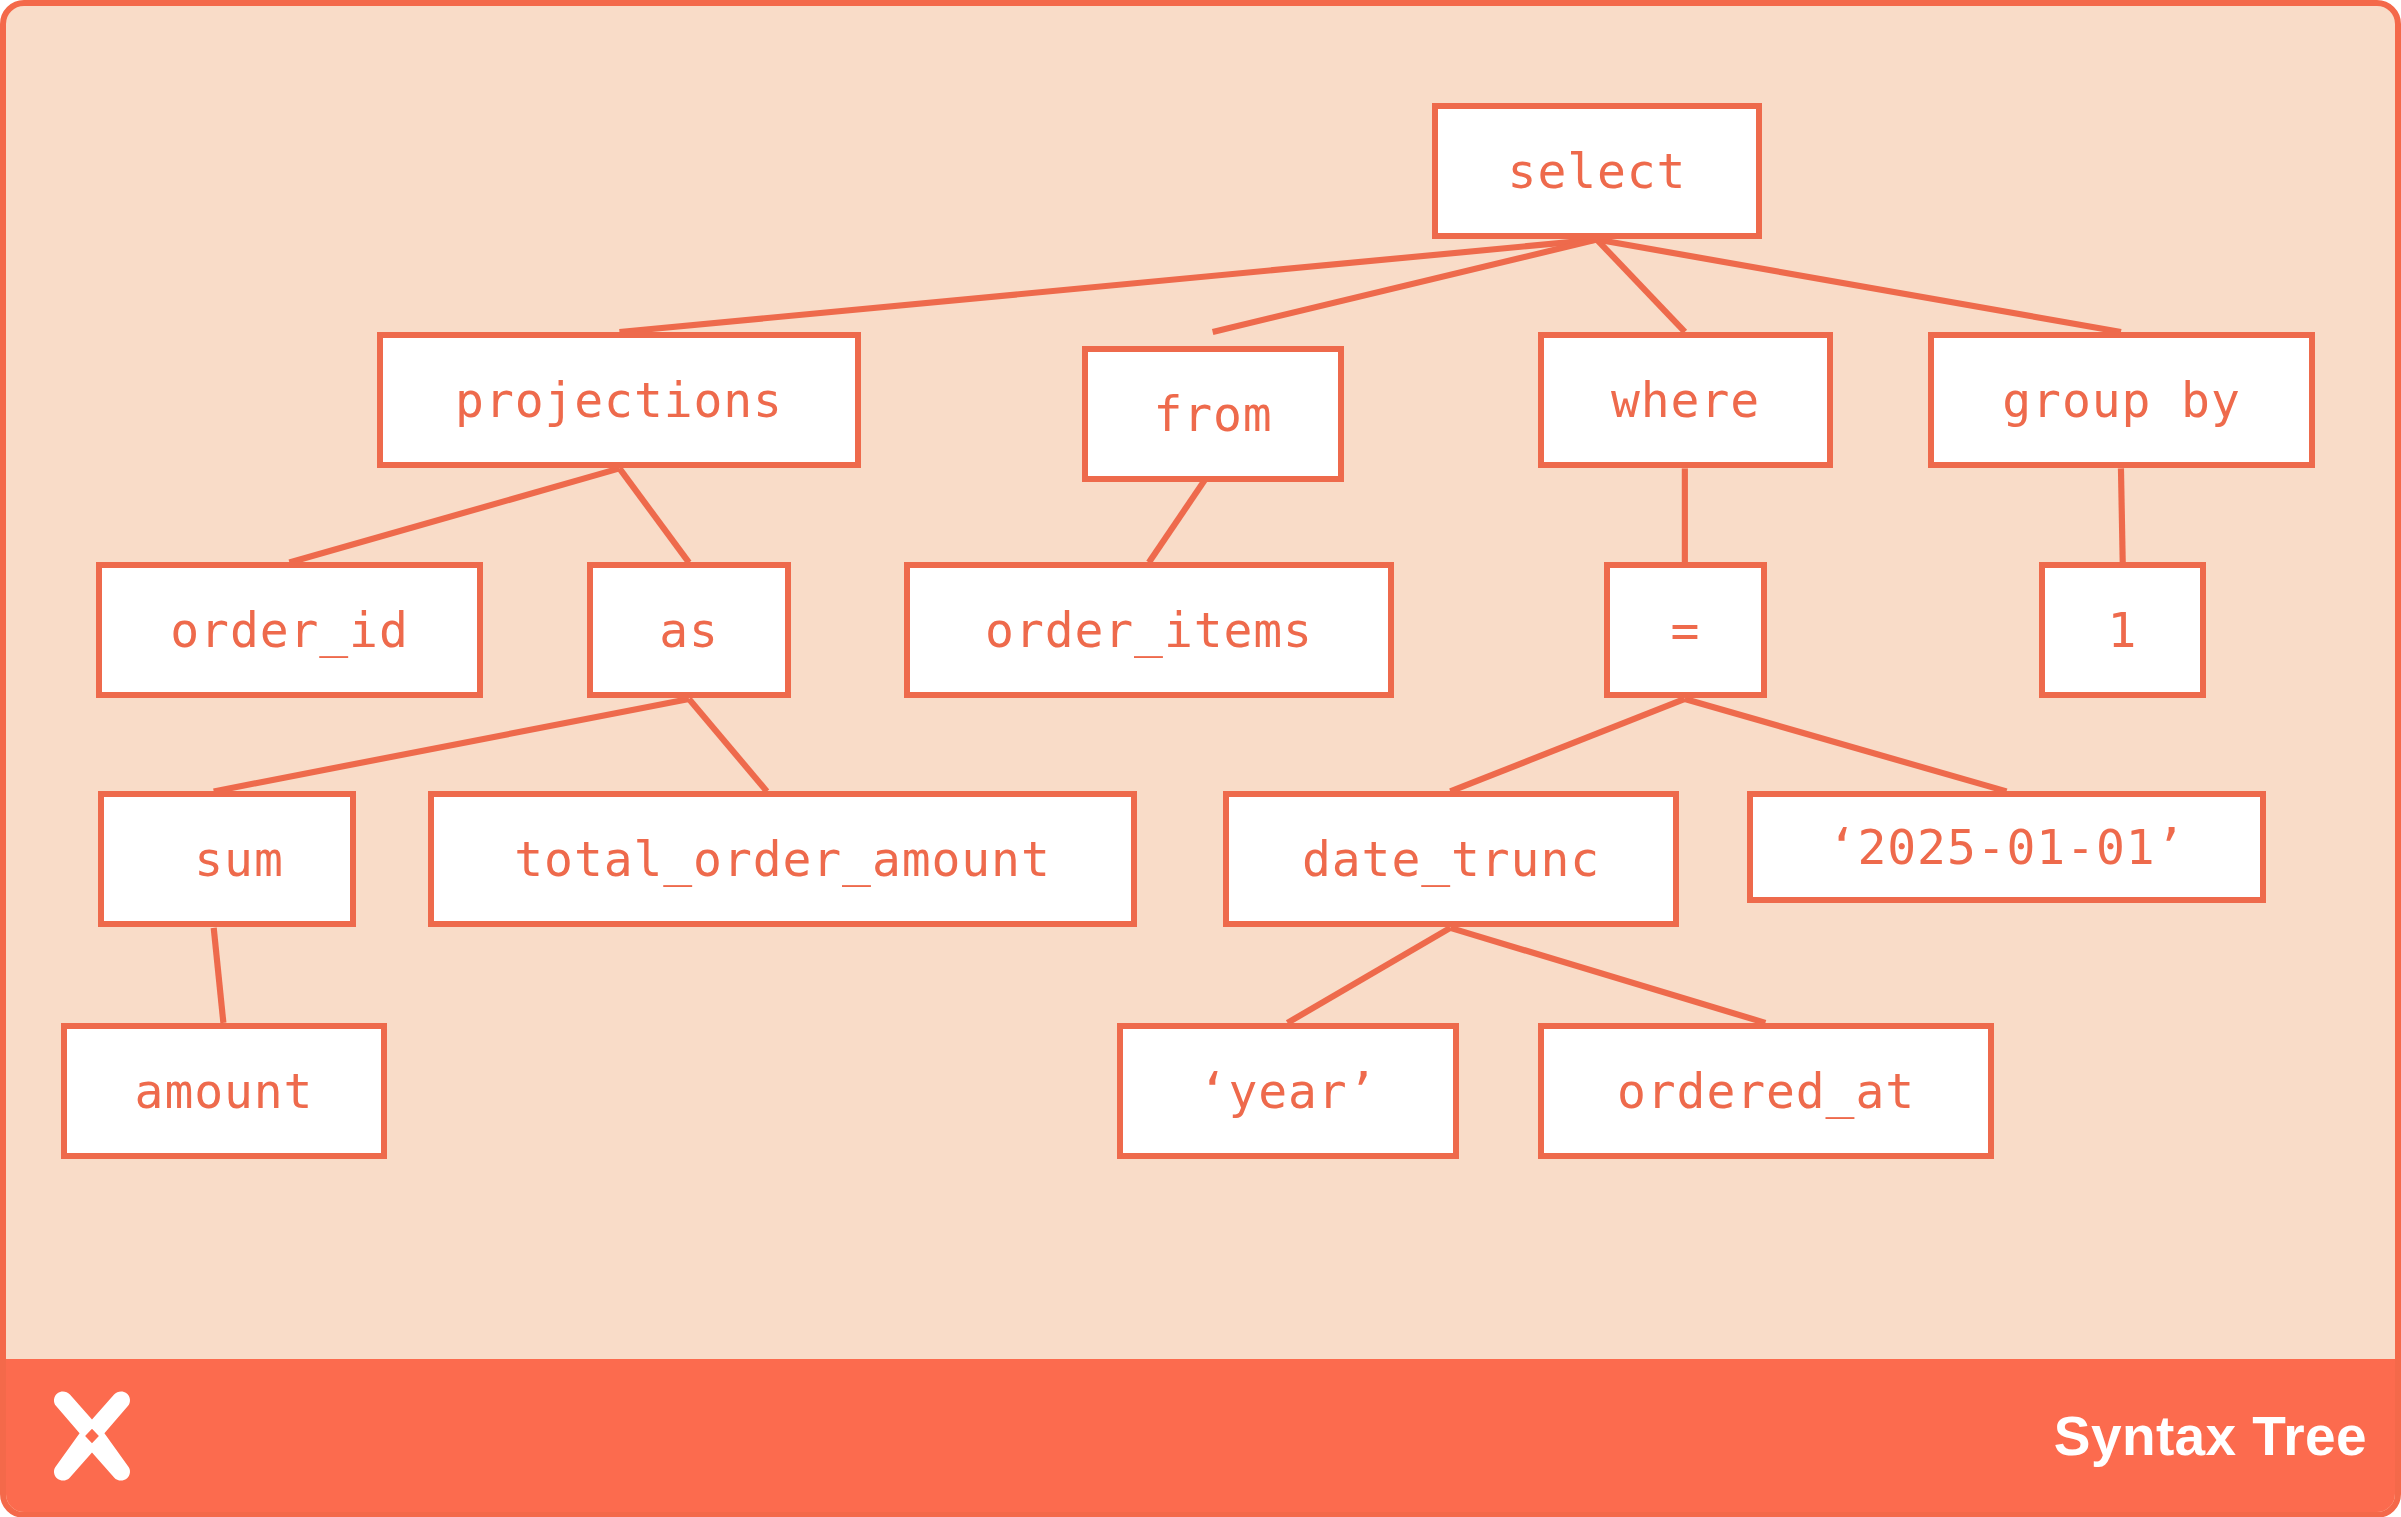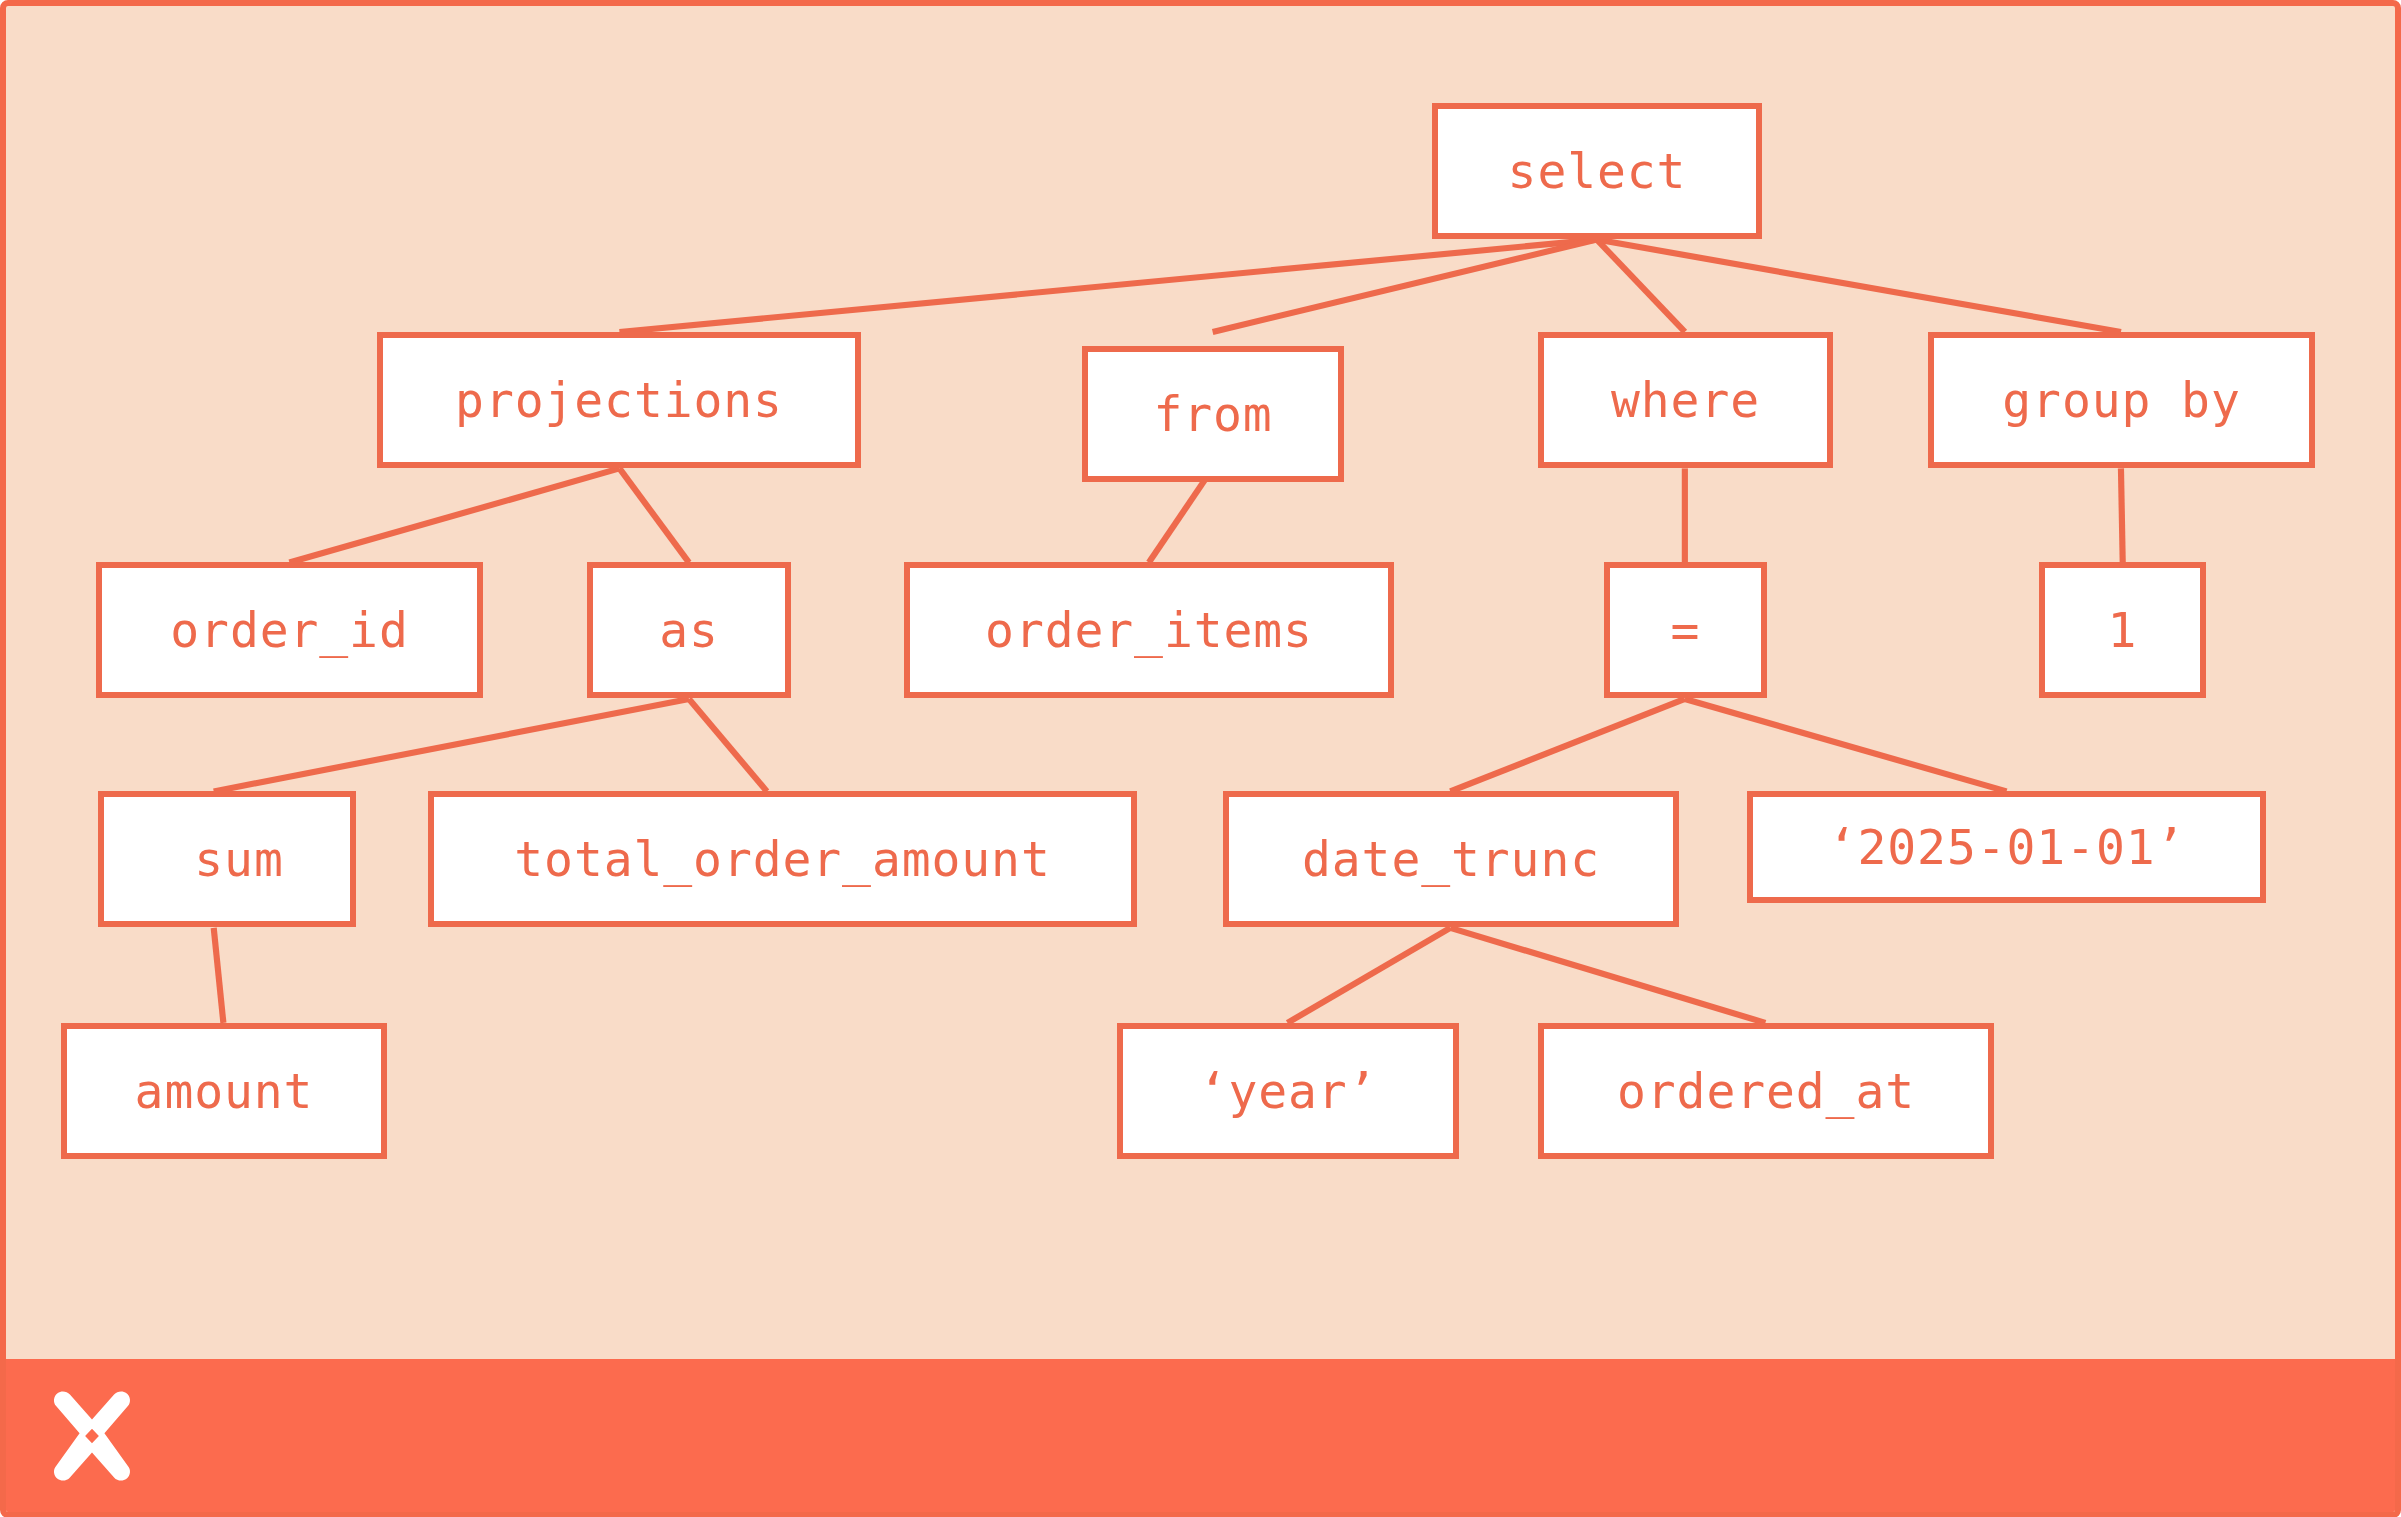--- a/index.html
+++ b/index.html
@@ -19,21 +19,21 @@
   
   #card {
     position: absolute;
     left: 0px;
     top: 0px;
     width: 2401px;
     height: 1518px;
     box-sizing: border-box;
     background: #F9DCC8;
     border: 6.2px solid #F4694A;
-    border-radius: 8px;
+    border-radius: 24px;
     overflow: hidden;
   }
   
   #edges {
     position: absolute;
     left: 0;
     top: 0;
     width: 2401px;
     height: 1518px;
     pointer-events: none;
@@ -149,17 +149,18 @@
             C 7.5 13.5 8.0 7.0 12.5 3.5
             Z
             M 50.0 42.0
             L 57.5 50.0
             L 50.0 58.0
             L 42.5 50.0
             Z
           "></path>
         </svg>
       </span>
+      <span id="footer-title">Syntax Tree</span>
     </div>
 
   </div>
 </div>
 
 
 </body></html>

